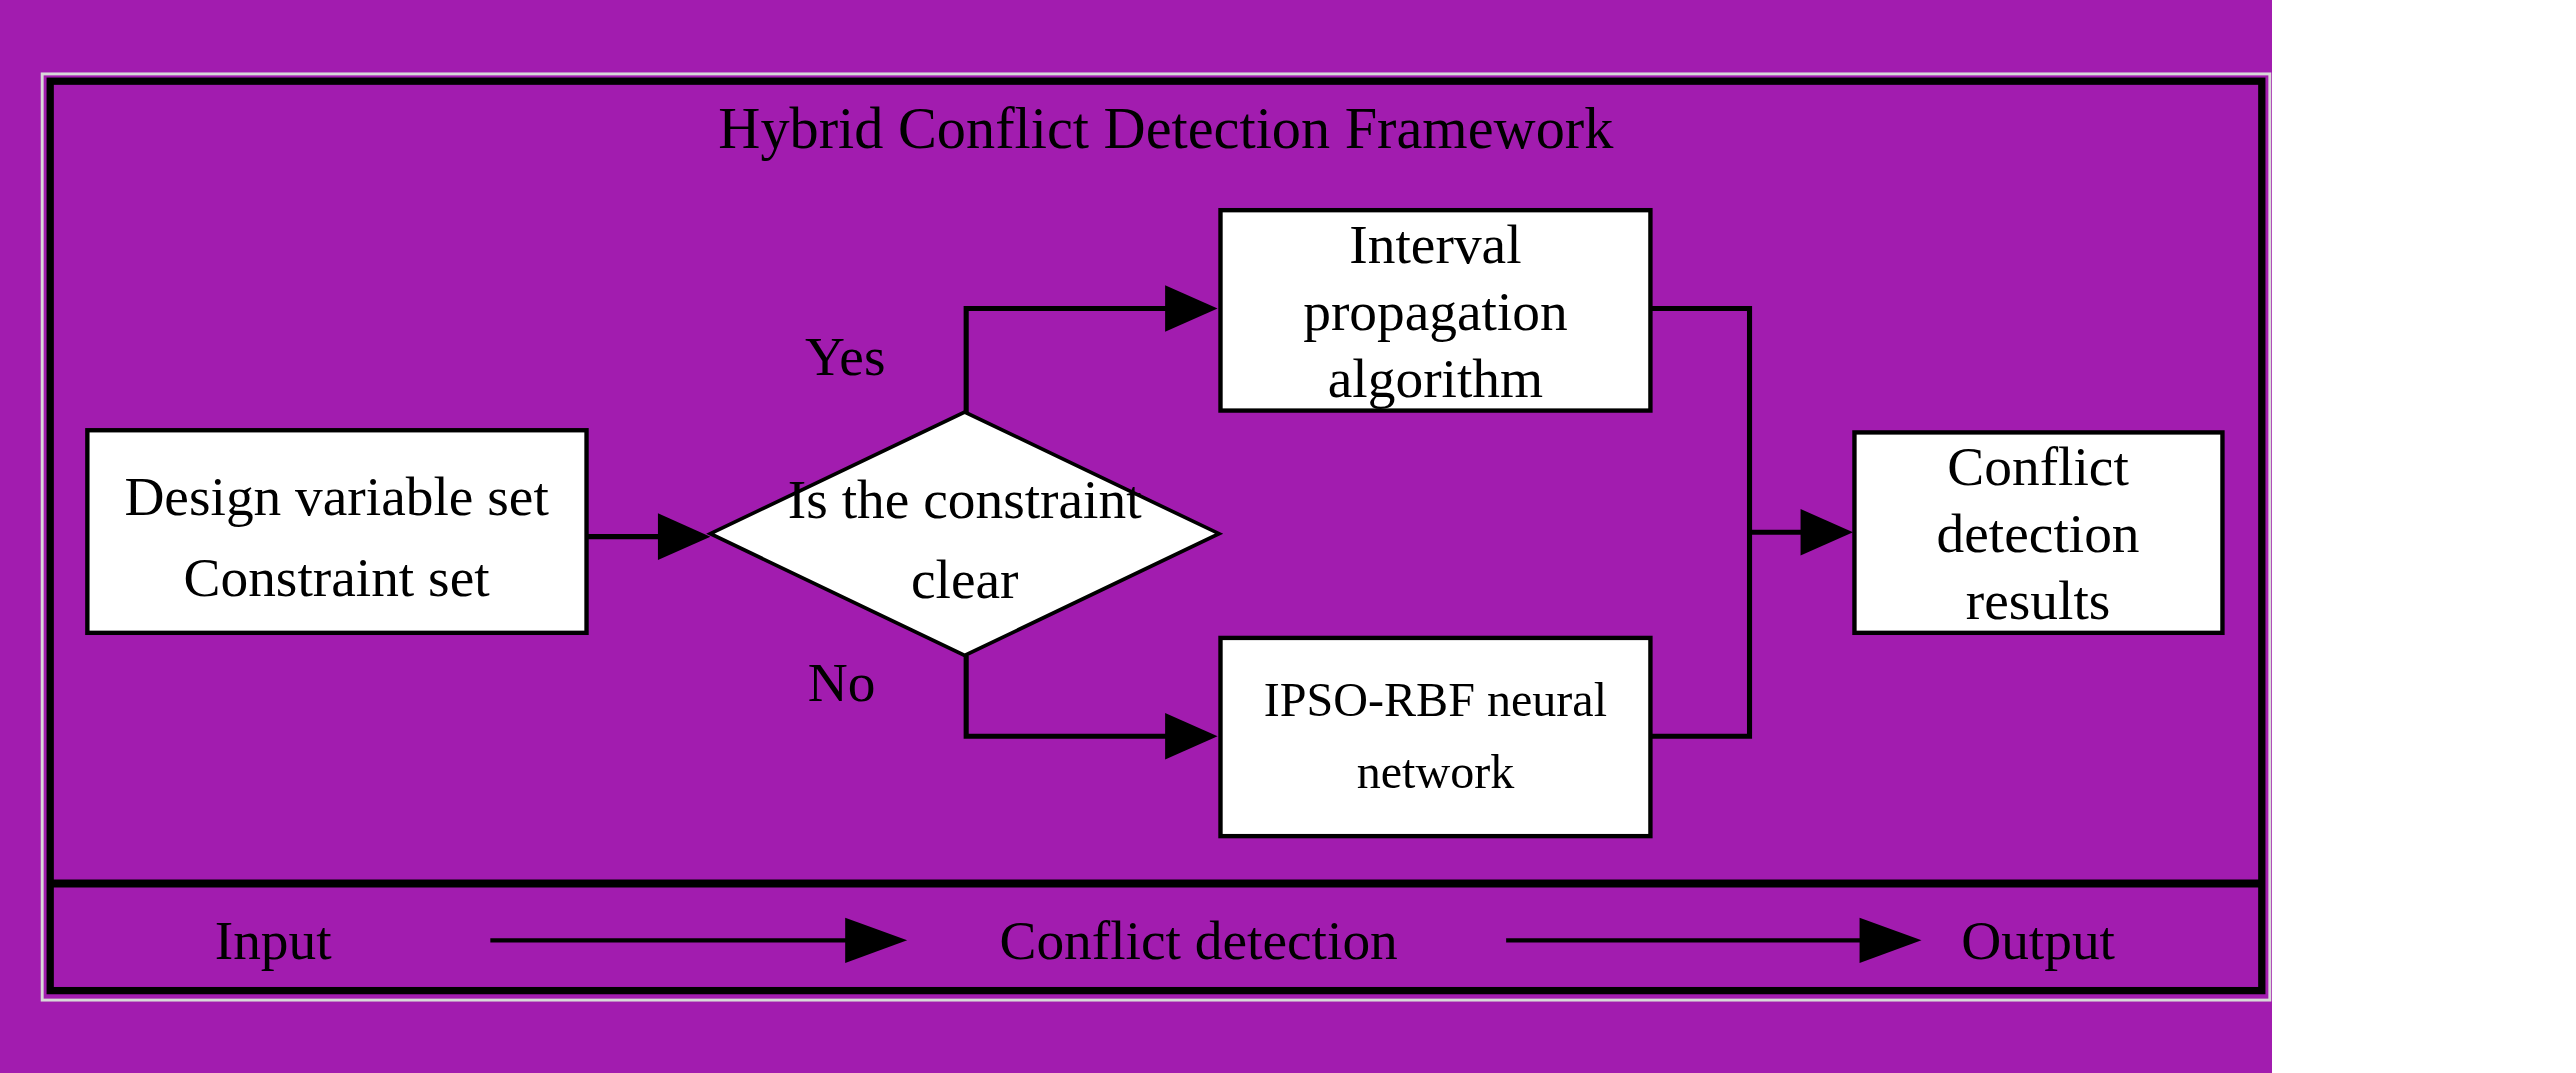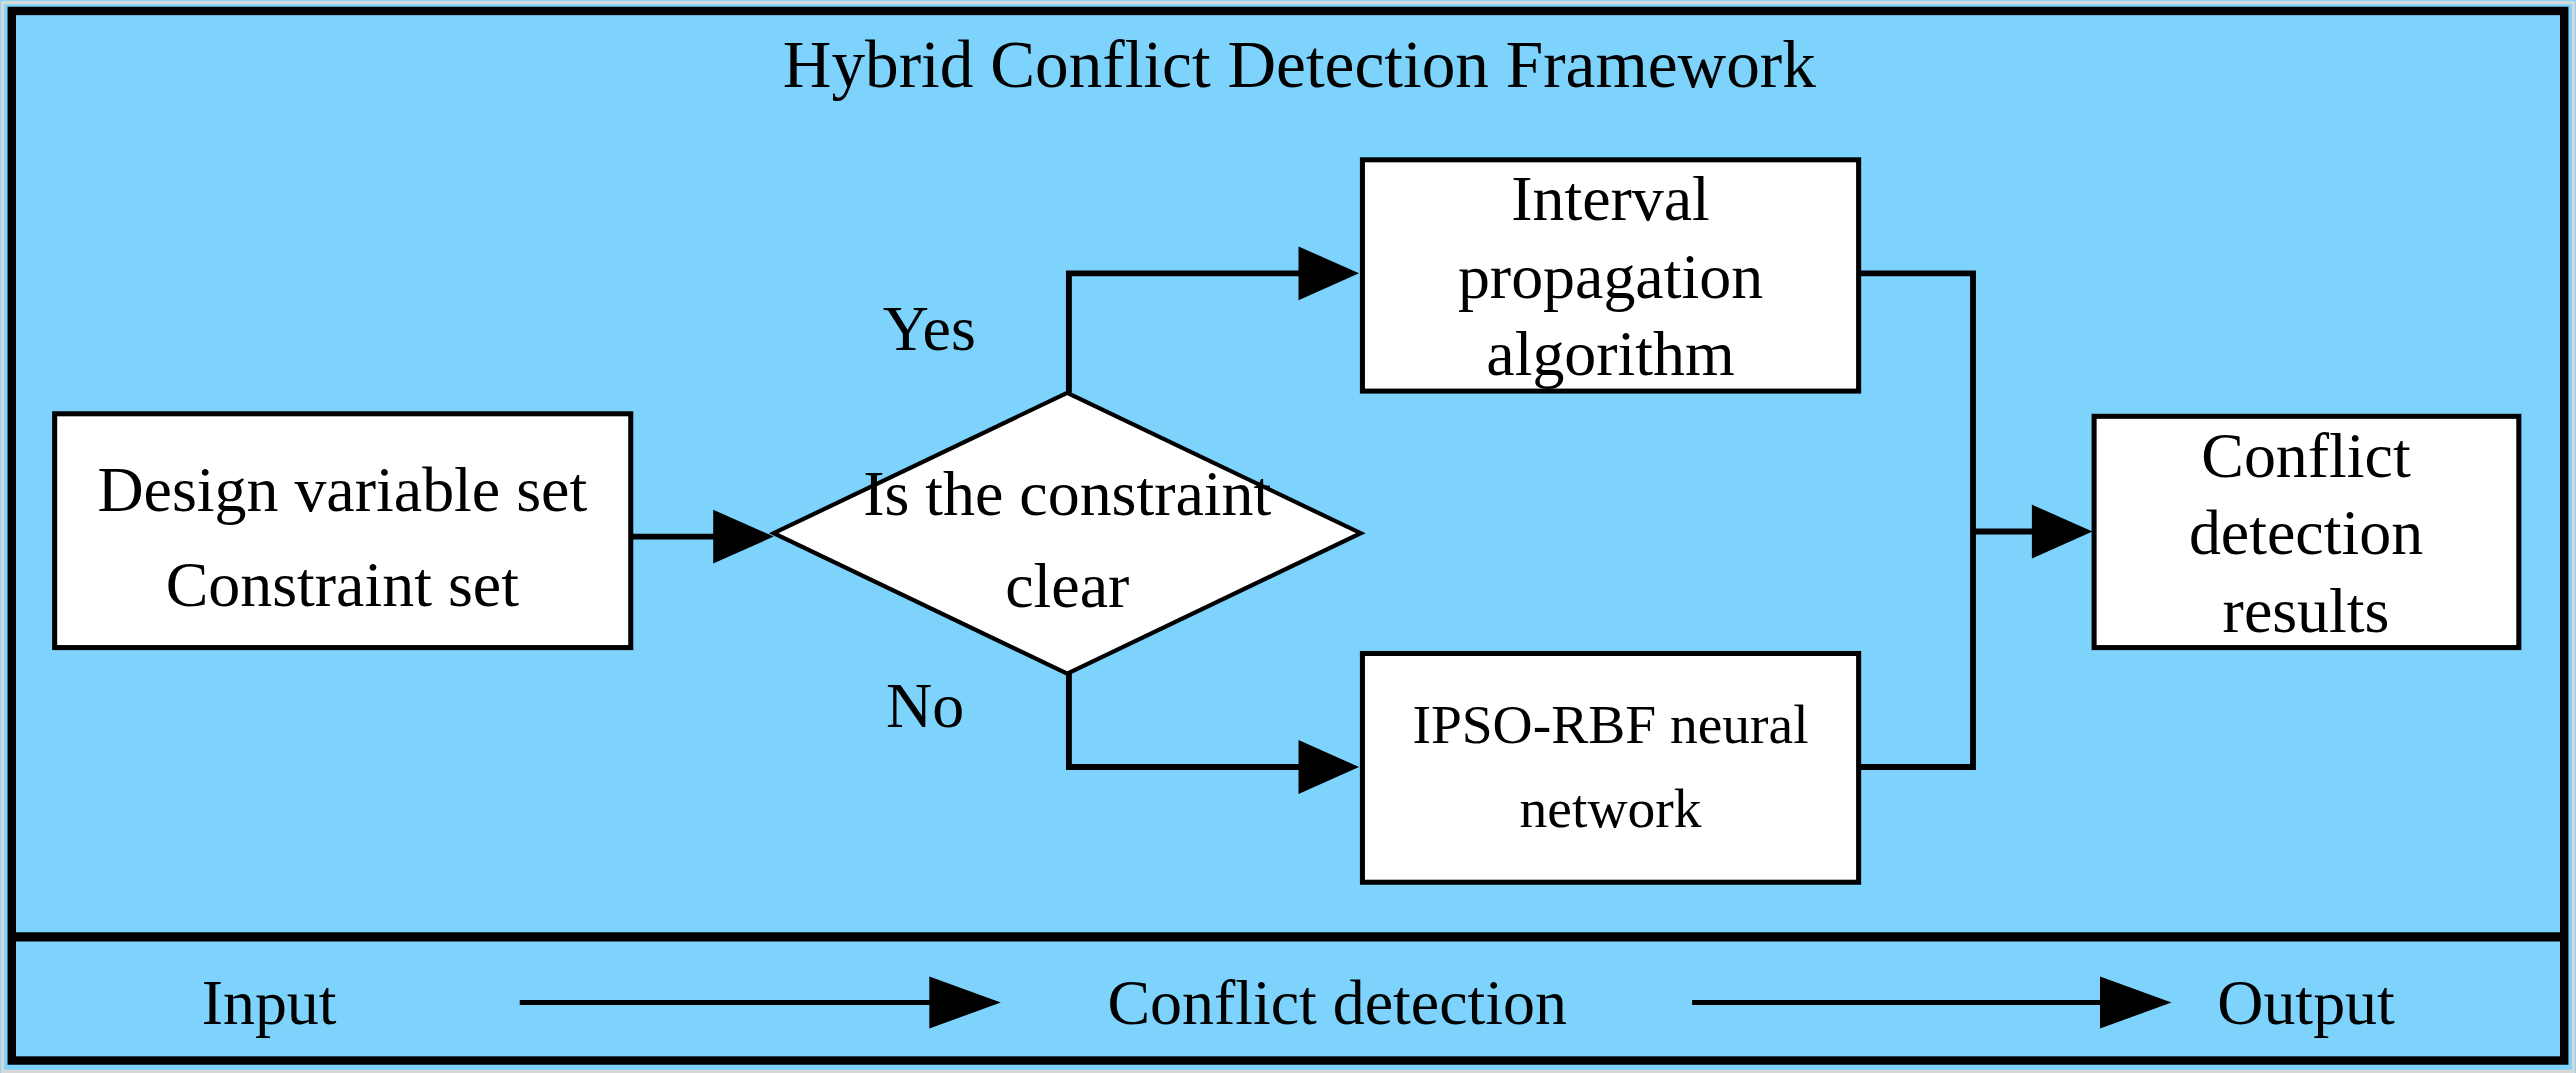--- a/index.html
+++ b/index.html
@@ -2,24 +2,25 @@
 <html style="font-size:13.5px"><head>
 <meta charset="utf-8">
 <style>
   html, body {
     margin: 0;
     padding: 0;
     background: #ffffff;
   }
   #stage {
     position: relative;
-    width: 2576px;
+    width: 2232px;
     height: 1074px;
-    background: #7dd3fc;
+    background: #a21caf;
     overflow: hidden;
+    padding-left: 40px;
   }
   svg {
     display: block;
     width: 100%;
     height: 100%;
   }
   .node-box {
     fill: #ffffff;
     stroke: #000000;
     stroke-width: 6;

